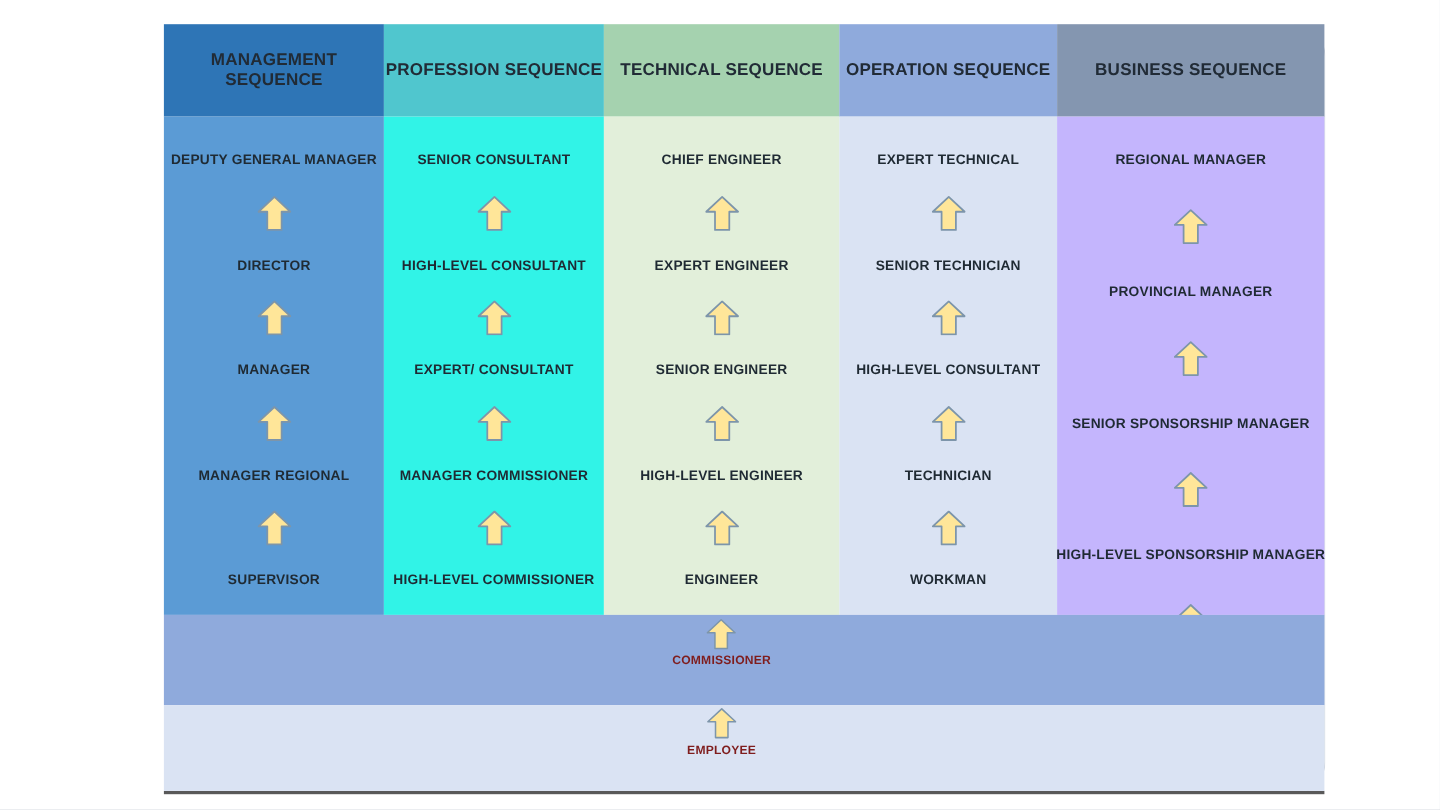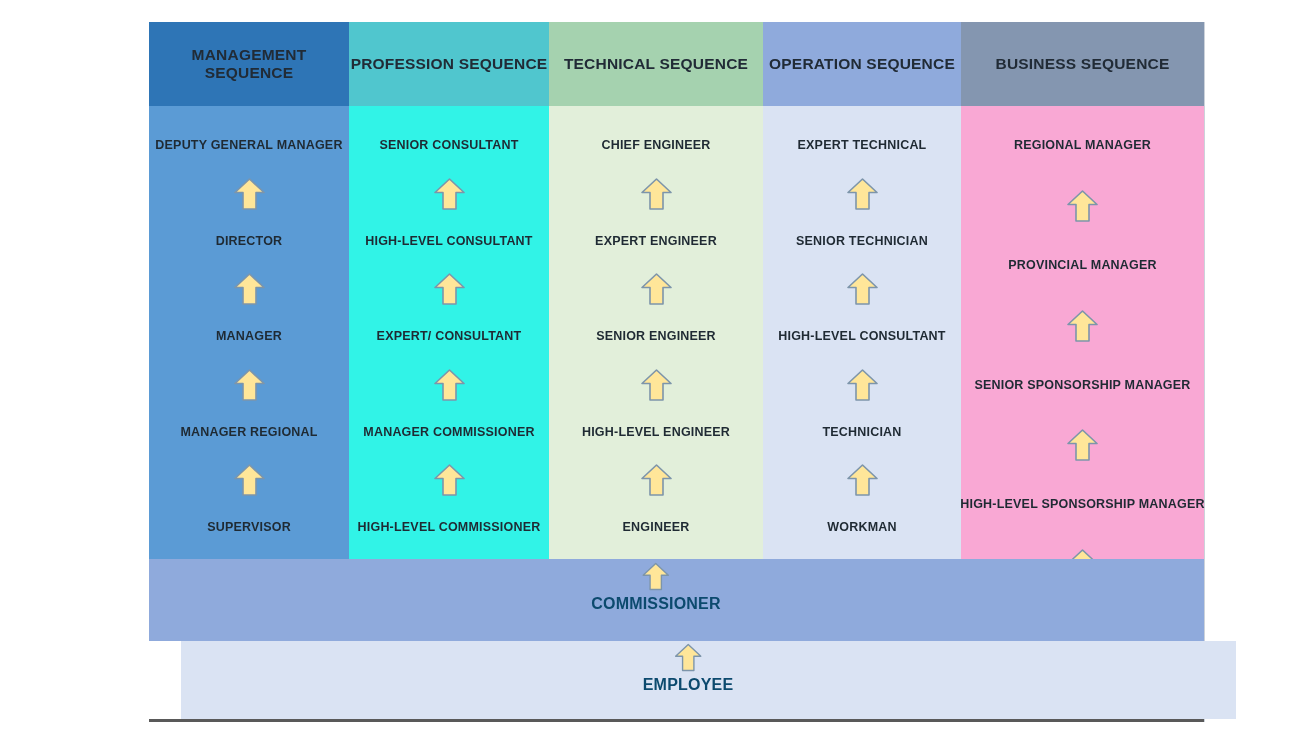--- a/index.html
+++ b/index.html
@@ -8,20 +8,21 @@
     background:#ffffff;
     font-family:"Liberation Sans","DejaVu Sans",sans-serif;
     position:relative;
     overflow:hidden;
   }
   .chart{
     position:absolute;
     left:149px;top:22px;
     width:1055px;
     border-right:1px solid #ccd2da;
+    border-radius:29px;
   }
   .columns{
     display:flex;
     flex-direction:row;
   }
   .column{flex:0 0 auto;display:flex;flex-direction:column;}
   .column:nth-child(1){width:200px;}
   .column:nth-child(2){width:200px;}
   .column:nth-child(3){width:214px;}
   .column:nth-child(4){width:198px;}
@@ -66,23 +67,23 @@
     left:507px;
     top:0;
     transform:translateX(-50%);
     display:flex;flex-direction:column;align-items:center;
   }
   .band-commissioner .band-inner{padding-top:3px;}
   .band-employee .band-inner{padding-top:2px;}
   .band-label{
     margin-top:4px;
     font-weight:bold;
-    font-size:16px;
+    font-size:11px;
     letter-spacing:.2px;
-    color:#0c4a6e;
+    color:#7f1d1d;
     white-space:nowrap;
   }
   .bottom-bar{
     height:3px;
     background:#595959;
     width:100%;
   }
 </style>
 </head>
 <body>
@@ -204,21 +205,21 @@
           <span class="arrow">
             <svg viewBox="0 0 31 32" xmlns="http://www.w3.org/2000/svg">
               <polygon points="15.5,1 30,14.5 22,14.5 22,31 9,31 9,14.5 1,14.5" fill="#ffe699" stroke="#7d95aa" stroke-width="1.6" stroke-linejoin="round"></polygon>
             </svg>
           </span>
           <div class="level-label">WORKMAN</div>
         </div>
       </div>
       <div class="column">
         <div class="col-header" style="background: rgb(132, 150, 176);">BUSINESS SEQUENCE</div>
-        <div class="col-body" style="background: #f9a8d4; gap: 37px;">
+        <div class="col-body" style="background: #c4b5fd; gap: 37px;">
           <div class="level-label">REGIONAL MANAGER</div>
           <span class="arrow">
             <svg viewBox="0 0 31 32" xmlns="http://www.w3.org/2000/svg">
               <polygon points="15.5,1 30,14.5 22,14.5 22,31 9,31 9,14.5 1,14.5" fill="#ffe699" stroke="#7d95aa" stroke-width="1.6" stroke-linejoin="round"></polygon>
             </svg>
           </span>
           <div class="level-label">PROVINCIAL MANAGER</div>
           <span class="arrow">
             <svg viewBox="0 0 31 32" xmlns="http://www.w3.org/2000/svg">
               <polygon points="15.5,1 30,14.5 22,14.5 22,31 9,31 9,14.5 1,14.5" fill="#ffe699" stroke="#7d95aa" stroke-width="1.6" stroke-linejoin="round"></polygon>
@@ -244,21 +245,21 @@
       <div class="band band-commissioner" style="background: rgb(143, 170, 220);">
         <div class="band-inner">
           <span class="arrow arrow-sm">
             <svg viewBox="0 0 31 32" xmlns="http://www.w3.org/2000/svg">
               <polygon points="15.5,1 30,14.5 22,14.5 22,31 9,31 9,14.5 1,14.5" fill="#ffe699" stroke="#7d95aa" stroke-width="1.6" stroke-linejoin="round"></polygon>
             </svg>
           </span>
           <div class="band-label">COMMISSIONER</div>
         </div>
       </div>
-      <div class="band band-employee" style="background: rgb(218, 227, 243); margin-left: 32px;">
+      <div class="band band-employee" style="background: rgb(218, 227, 243);">
         <div class="band-inner">
           <span class="arrow arrow-sm">
             <svg viewBox="0 0 31 32" xmlns="http://www.w3.org/2000/svg">
               <polygon points="15.5,1 30,14.5 22,14.5 22,31 9,31 9,14.5 1,14.5" fill="#ffe699" stroke="#7d95aa" stroke-width="1.6" stroke-linejoin="round"></polygon>
             </svg>
           </span>
           <div class="band-label">EMPLOYEE</div>
         </div>
       </div>
     </div>

